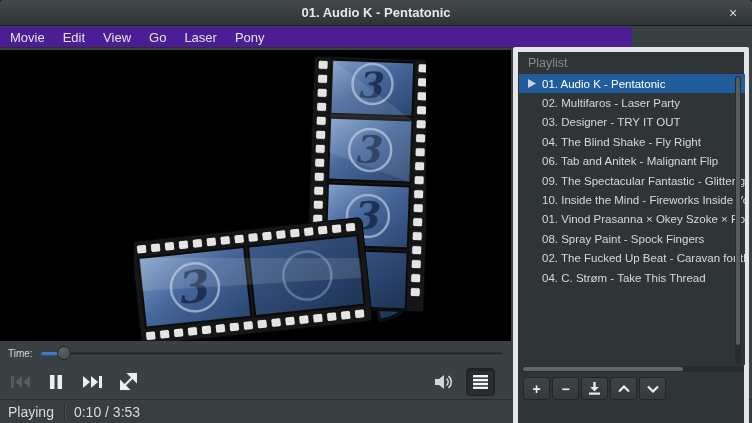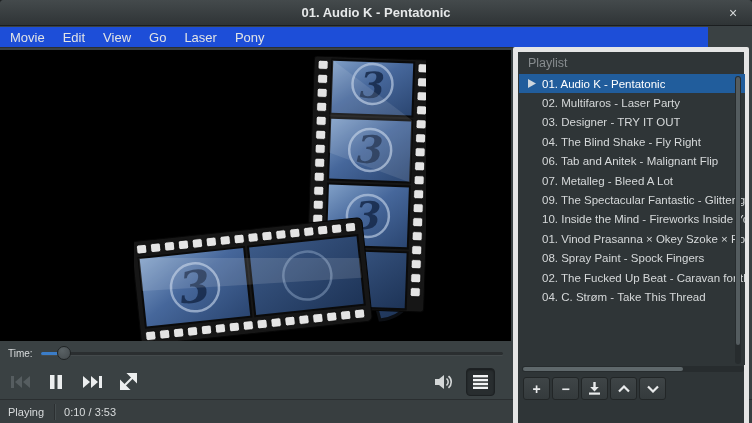--- a/index.html
+++ b/index.html
@@ -18,22 +18,22 @@
     display:flex;align-items:center;justify-content:center;
     font-size:13px;font-weight:bold;color:#e6e8e9;
   }
   .close-btn{
     position:absolute;right:9px;top:0;height:26px;width:20px;
     display:flex;align-items:center;justify-content:center;
     color:#d7dadb;font-size:14px;font-weight:normal;cursor:default;
   }
   
   .menubar{
-    position:absolute;left:0;top:27px;width:708px;height:21px;
-    background:#1d4ed8;border-bottom:1px solid #2b2f31;
+    position:absolute;left:0;top:27px;width:632px;height:21px;
+    background:#4c1d95;border-bottom:1px solid #2b2f31;
     display:flex;align-items:center;font-size:13px;color:#e2e4e5;
   }
   .menu-item{padding:0 9px;height:21px;display:flex;align-items:center;}
   .menu-item:first-child{padding-left:10px;}
   
   .video{
     position:absolute;left:0;top:50px;width:511px;height:291px;
     background:#000;overflow:hidden;
   }
   .film{position:absolute;left:134px;top:6px;}
@@ -65,21 +65,21 @@
   .toggle-btn{
     width:29px;height:28px;border-radius:4px;
     background:#282d2f;border:1px solid #1d2123;
     display:flex;align-items:center;justify-content:center;
     box-shadow:inset 0 1px 2px rgba(0,0,0,.4);
   }
   
   .statusbar{
     position:absolute;left:0;top:399px;width:752px;height:24px;
     background:#383e40;border-top:1px solid #2a2e30;
-    display:flex;align-items:center;font-size:11px;color:#d8dbdc;
+    display:flex;align-items:center;font-size:14px;color:#d8dbdc;
   }
   .status-state{margin-left:8px;}
   .status-sep{width:1px;height:16px;background:#2b2f31;box-shadow:1px 0 0 #454c4e;margin:0 9px 0 10px;}
   
   .playlist{
     position:absolute;left:513px;top:47px;width:236px;height:404px;
     background:#2f3537;border:5px solid #e5e5e5;border-radius:2px;
   }
   .pl-header{
     height:22px;display:flex;align-items:center;
@@ -361,28 +361,20 @@
             </svg>
     </span>
     <span class="pl-row-label">06. Tab and Anitek - Malignant Flip</span>
   </div>
         <div class="pl-row">
     <span class="play-ind" style="visibility: hidden;">
       <svg width="8" height="9" viewBox="0 0 8 9">
               <polygon points="0,0 8,4.5 0,9" fill="#cdd6de"></polygon>
             </svg>
     </span>
-    <span class="pl-row-label">07. Metalleg - Bleed A Lot</span>
-  </div>
-        <div class="pl-row">
-    <span class="play-ind" style="visibility: hidden;">
-      <svg width="8" height="9" viewBox="0 0 8 9">
-              <polygon points="0,0 8,4.5 0,9" fill="#cdd6de"></polygon>
-            </svg>
-    </span>
     <span class="pl-row-label">09. The Spectacular Fantastic - Glitter girls</span>
   </div>
         <div class="pl-row">
     <span class="play-ind" style="visibility: hidden;">
       <svg width="8" height="9" viewBox="0 0 8 9">
               <polygon points="0,0 8,4.5 0,9" fill="#cdd6de"></polygon>
             </svg>
     </span>
     <span class="pl-row-label">10. Inside the Mind - Fireworks Inside Your I</span>
   </div>

